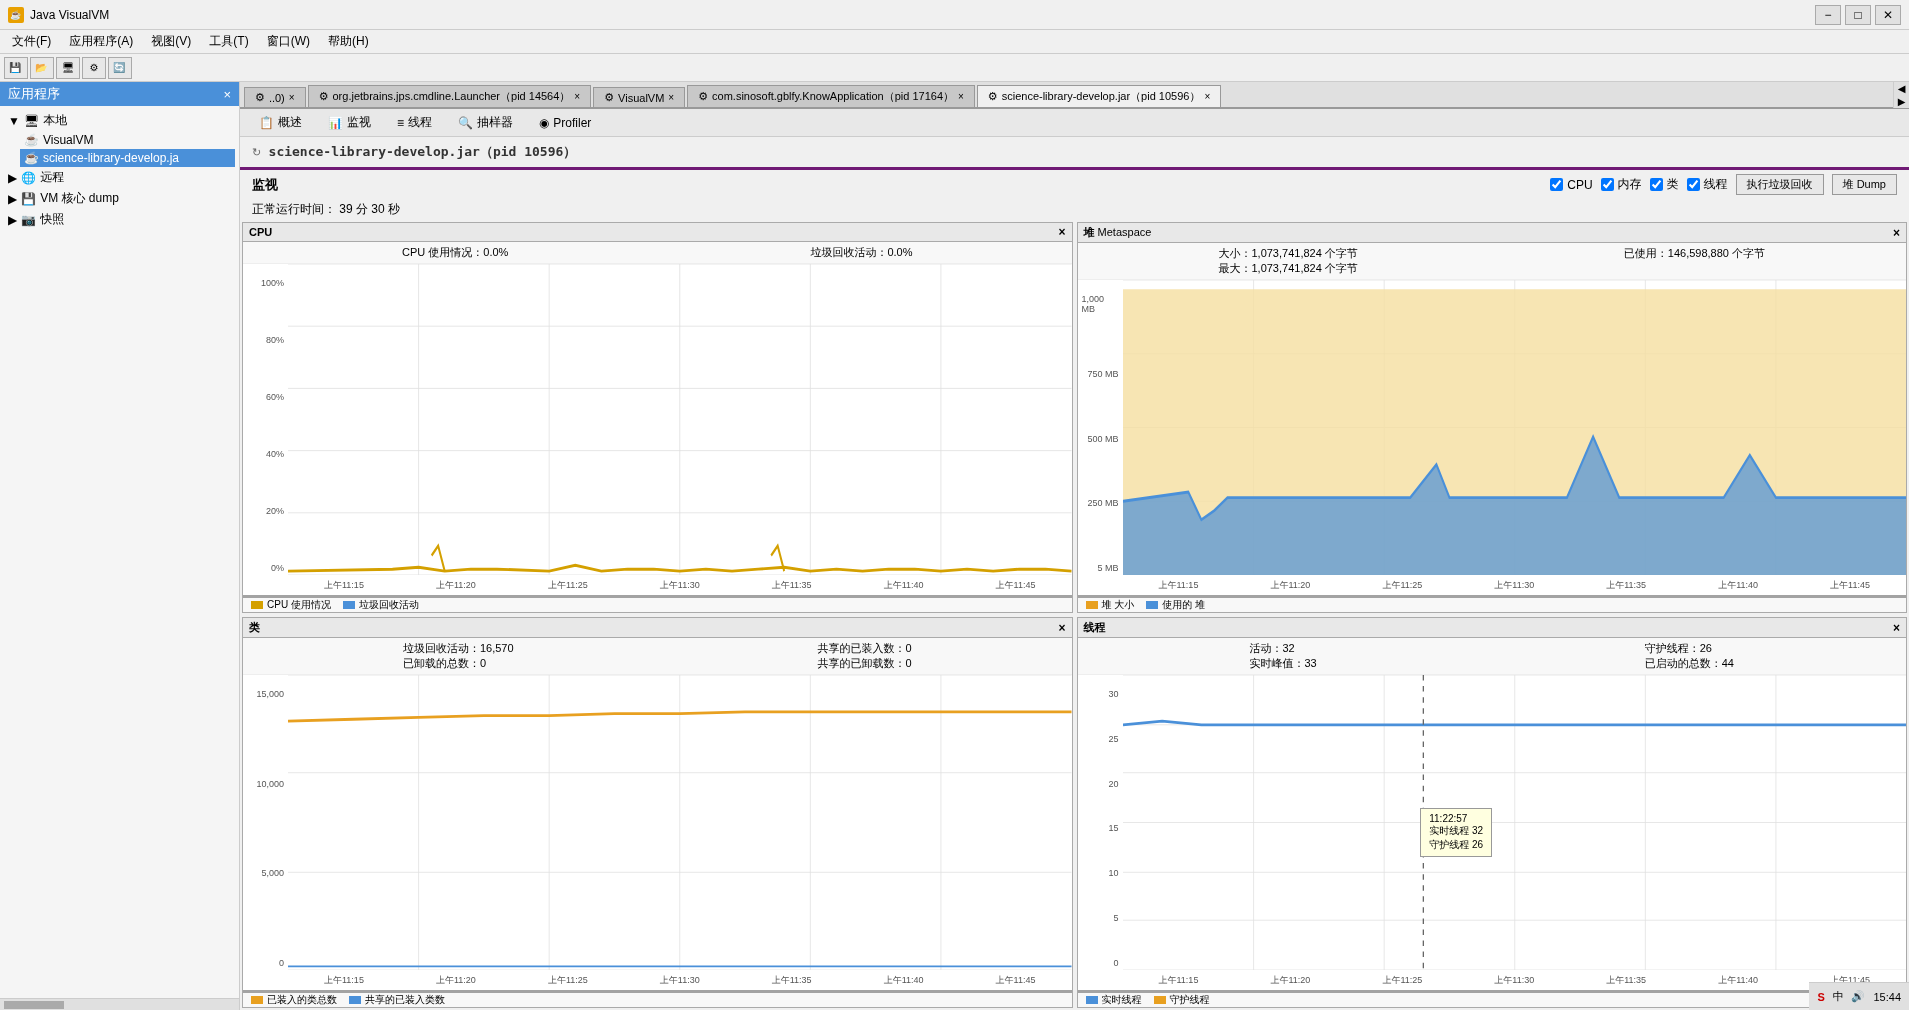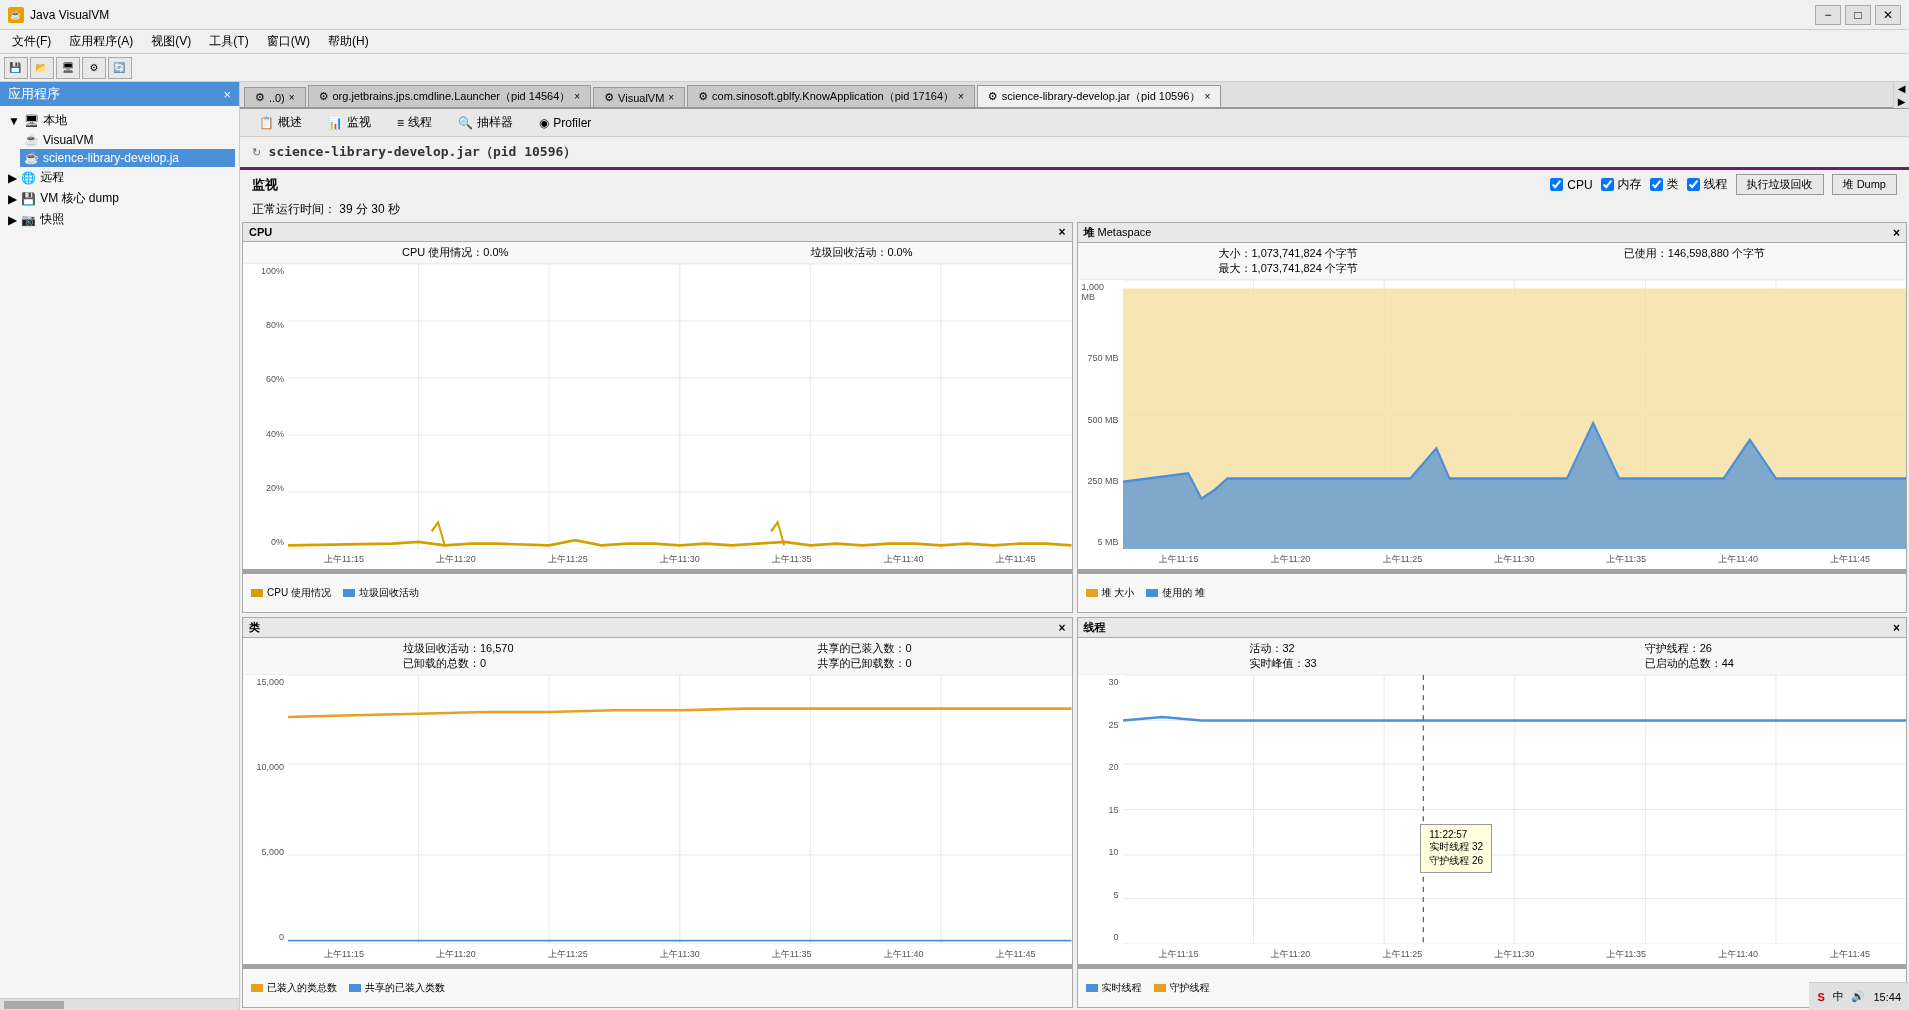--- a/index.html
+++ b/index.html
@@ -62,26 +62,26 @@
 
     
     .charts-grid { flex: 1; display: grid; grid-template-columns: 1fr 1fr; grid-template-rows: 1fr 1fr; gap: 0; }
 
     
     .chart-panel { border: 1px solid #aaa; background: white; display: flex; flex-direction: column; margin: 2px; }
     .chart-panel-header { background: #e8e8e8; padding: 2px 6px; display: flex; justify-content: space-between; align-items: center; border-bottom: 1px solid #aaa; font-size: 11px; font-weight: bold; }
     .chart-panel-close { cursor: pointer; font-size: 12px; }
     .chart-stats { display: flex; justify-content: space-around; padding: 3px 8px; font-size: 11px; background: #f8f8f8; border-bottom: 1px solid #eee; }
     .chart-body { flex: 1; position: relative; overflow: hidden; }
-    .chart-legend { padding: 12px 8px; font-size: 10px; display: flex; gap: 12px; background: #f8f8f8; border-top: 5px solid #a3a3a3; }
+    .chart-legend { padding: 0 8px; font-size: 10px; display: flex; gap: 12px; background: #f8f8f8; border-top: 3px solid #a3a3a3; }
     .legend-item { display: flex; align-items: center; gap: 4px; }
     .legend-color { width: 12px; height: 8px; display: inline-block; }
 
     
-    .y-axis { position: absolute; left: 0; top: 0; bottom: 20px; width: 45px; display: flex; flex-direction: column; justify-content: space-between; align-items: flex-end; padding: 2px 4px; font-size: 9px; color: #555; }
+    .y-axis { position: absolute; left: 0; top: 12px; bottom: 20px; width: 45px; display: flex; flex-direction: column; justify-content: space-between; align-items: flex-end; padding: 2px 4px; font-size: 9px; color: #555; }
     .chart-area { position: absolute; left: 45px; right: 0; top: 0; bottom: 20px; }
     .x-axis { position: absolute; left: 45px; right: 0; bottom: 0; height: 20px; display: flex; justify-content: space-around; align-items: center; font-size: 9px; color: #555; }
 
     
     svg { width: 100%; height: 100%; }
 
     
     .tooltip-box { position: absolute; background: #ffffe0; border: 1px solid #999; padding: 4px 8px; font-size: 10px; z-index: 10; }
 
     .grid-line { stroke: #e0e0e0; stroke-width: 0.5; }
@@ -500,21 +500,21 @@
                 <line x1="200" y1="0" x2="200" y2="160" class="grid-line"></line>
                 <line x1="300" y1="0" x2="300" y2="160" class="grid-line"></line>
                 <line x1="400" y1="0" x2="400" y2="160" class="grid-line"></line>
                 <line x1="500" y1="0" x2="500" y2="160" class="grid-line"></line>
 
                 <polyline points="0,27 30,25 60,27 80,27 100,27 120,27 160,27 200,27 220,27 240,27 260,27 280,27 300,27 320,27 340,27 360,27 380,27 400,27 420,27 440,27 460,27 480,27 500,27 520,27 540,27 560,27 580,27 600,27" fill="none" stroke="#4a90d9" stroke-width="1.5"></polyline>
 
                 <line x1="230" y1="0" x2="230" y2="160" stroke="#666" stroke-width="1" stroke-dasharray="3,3"></line>
               </svg>
               
-              <div class="tooltip-box" style="position:absolute; left:38%; top:45%; font-size:10px;margin-top:28px;">
+              <div class="tooltip-box" style="position:absolute; left:38%; top:45%; font-size:10px;">
                 <div>11:22:57</div>
                 <div>
                   <span>实时线程</span> <span>32</span>
                 </div>
                 <div>
                   <span>守护线程</span> <span>26</span>
                 </div>
               </div>
             </div>
             <div class="x-axis" style="position:absolute; left:45px; right:0; bottom:0; height:20px; display:flex; justify-content:space-around; align-items:center; font-size:9px; color:#555;">

